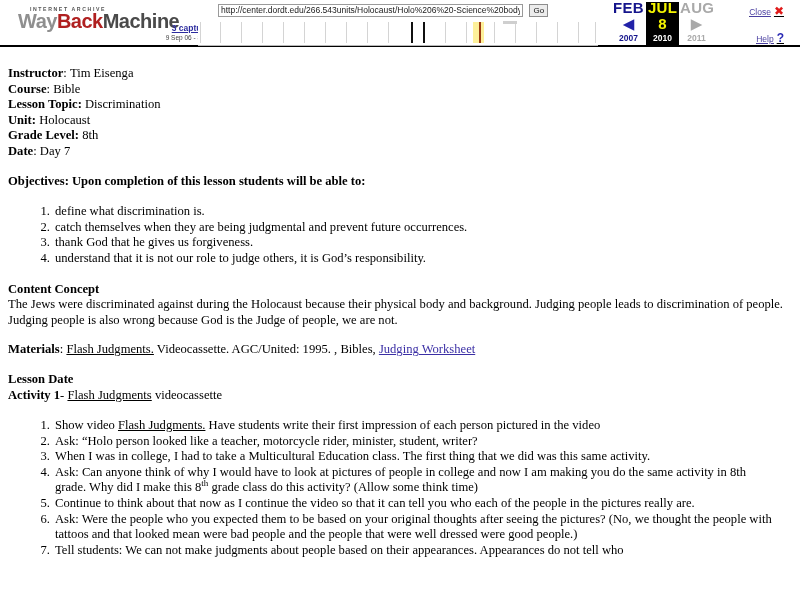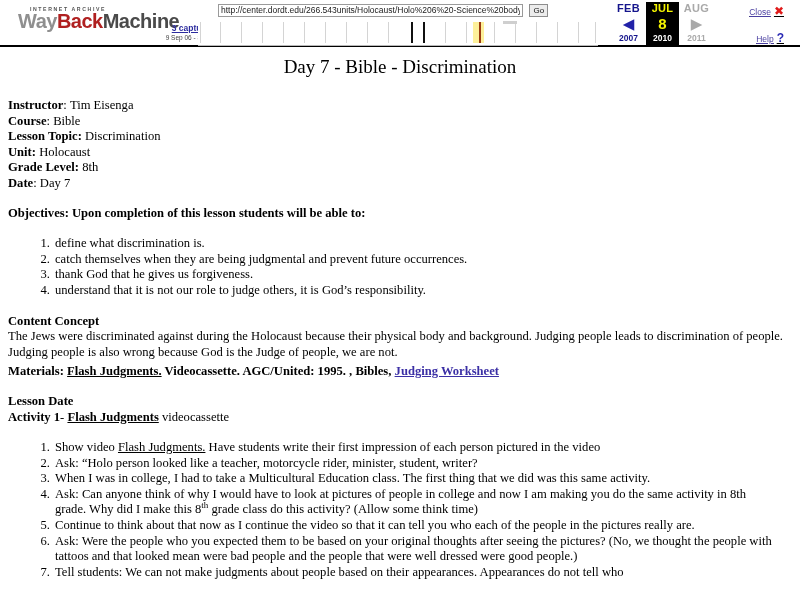--- a/index.html
+++ b/index.html
@@ -174,21 +174,21 @@
     position: absolute;
     top: 0;
     width: 33px;
     height: 43px;
     text-align: center;
   }
   .dn-col.prev { left: 0px; }
   .dn-col.cur  { left: 34px; background: #000000; }
   .dn-col.next { left: 68px; }
   .dn-mon {
-    font-size: 11px;
+    font-size: 15px;
     font-weight: bold;
     line-height: 12px;
     letter-spacing: 0.3px;
   }
   .dn-yr {
     font-size: 8.5px;
     font-weight: bold;
     line-height: 11px;
   }
   .dn-col.prev .dn-mon, .dn-col.prev .dn-yr { color: #15158c; }
@@ -277,21 +277,21 @@
     margin: 0;
     line-height: 15.6px;
   }
   .u { text-decoration: underline; }
   a.doclink {
     color: #3b2fa5;
     text-decoration: underline;
     cursor: pointer;
   }
   sup { font-size: 9px; vertical-align: super; line-height: 0; }
-  .materials-line { margin-top: 4px; line-height: 15.6px; font-weight: bold; }
+  .materials-line { margin-top: 14px; line-height: 15.6px; }
 </style>
 </head>
 <body>
 
 <div id="wayback-toolbar">
 
   <div class="wb-logo">
     <div class="ia-text">INTERNET ARCHIVE</div>
     <div class="wbm-text"><span class="wbm-a">Way</span><span class="wbm-b">Back</span><span class="wbm-c">Machine</span></div>
   </div>
@@ -353,21 +353,20 @@
   <div class="wb-close">
     <a>Close</a><span class="x-glyph">✖</span>
   </div>
   <div class="wb-help">
     <a>Help</a><span class="q-glyph">?</span>
   </div>
 </div>
 
 <div id="doc">
 
-  <h1 class="doc-title">Day 7 - Bible - Discrimination</h1>
 
   <div class="meta-block">
     <div class="meta-line"><b>Instructor</b><span>:</span>&nbsp;<span>Tim Eisenga</span></div>
     <div class="meta-line"><b>Course</b><span>:</span>&nbsp;<span>Bible</span></div>
     <div class="meta-line"><b>Lesson Topic:</b>&nbsp;<span>Discrimination</span></div>
     <div class="meta-line"><b>Unit:</b>&nbsp;<span>Holocaust</span></div>
     <div class="meta-line"><b>Grade Level:</b>&nbsp;<span>8th</span></div>
     <div class="meta-line"><b>Date</b><span>:</span>&nbsp;<span>Day 7</span></div>
   </div>
 
@@ -378,21 +377,21 @@
     <li>thank God that he gives us forgiveness.</li>
     <li>understand that it is not our role to judge others, it is God’s responsibility.</li>
   </ol>
 
   <div class="sec-head">Content Concept</div>
   <p class="para">The Jews were discriminated against during the Holocaust because their physical body and background.  Judging people leads to discrimination of people.  Judging people is also wrong because God is the Judge of people, we are not.</p>
 
   <div class="materials-line"><b>Materials</b><span>: </span><span class="u">Flash Judgments.</span><span> Videocassette. AGC/United: 1995. , Bibles, </span><a class="doclink">Judging Worksheet</a></div>
 
   <div class="sec-head">Lesson Date</div>
-  <div class="sec-head tight"><b>Activity 1</b><span style="font-weight:normal">- </span><span class="u" style="font-weight:bold">Flash Judgments</span><span style="font-weight:normal"> videocassette</span></div>
+  <div class="sec-head tight"><b>Activity 1</b><span style="font-weight:normal">- </span><span class="u" style="font-weight:normal">Flash Judgments</span><span style="font-weight:normal"> videocassette</span></div>
 
   <ol class="num-list">
     <li><span>Show video </span><span class="u">Flash Judgments.</span><span> Have students write their first impression of each person pictured in the video</span></li>
     <li><span>Ask: “Holo person looked like a teacher, motorcycle rider, minister, student, writer?</span></li>
     <li><span>When I was in college, I had to take a Multicultural Education class.  The first thing that we did was this same activity.</span></li>
     <li><span>Ask: Can anyone think of why I would have to look at pictures of people in college and now I am making you do the same activity in 8th grade.  Why did I make this 8</span><sup>th</sup><span> grade class do this activity?  (Allow some think time)</span></li>
     <li><span>Continue to think about that now as I continue the video so that it can tell you who each of the people in the pictures really are.</span></li>
     <li><span>Ask: Were the people who you expected them to be based on your original thoughts after seeing the pictures? (No, we thought the people with tattoos and that looked mean were bad people and the people that were well dressed were good people.)</span></li>
     <li><span>Tell students: We can not make judgments about people based on their appearances.  Appearances do not tell who</span></li>
   </ol>

